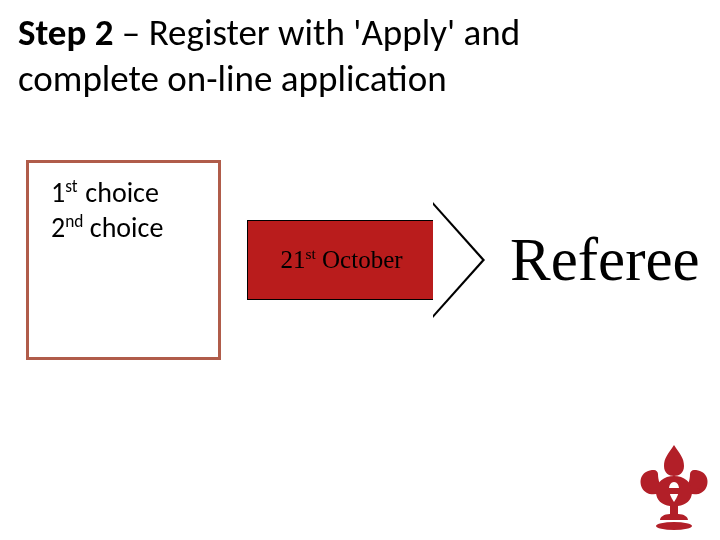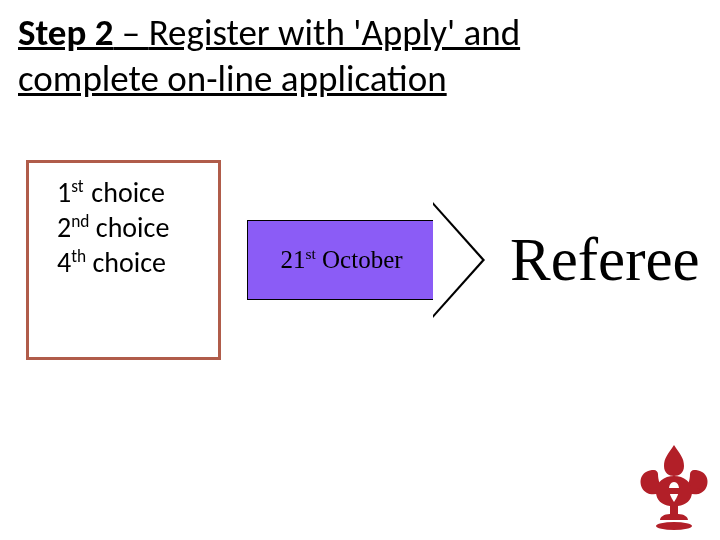--- a/index.html
+++ b/index.html
@@ -12,33 +12,32 @@
     overflow: hidden;
   }
   .title {
     position: absolute;
     left: 18px;
     top: 10px;
     width: 640px;
     font-size: 37px;
     line-height: 1.25;
     color: #000;
-    text-decoration: underline;
     font-weight: 400;
   }
   .title .step { font-weight: 700; }
 
   .choices-box {
     position: absolute;
     left: 26px;
     top: 160px;
     width: 195px;
     height: 200px;
     border: 3px solid #b05c4a;
-    padding: 12px 28px;
+    padding: 12px 22px;
   }
   .choices-box .row {
     font-size: 28px;
     line-height: 1.25;
     color: #000;
     white-space: nowrap;
   }
   .choices-box .ord { display:inline-block; min-width: 28px; }
   .choices-box sup { font-size: 0.62em; vertical-align: super; }
 
@@ -52,21 +51,21 @@
   .arrow-body {
     position: absolute;
     left: 0; top: 0;
     width: 188px; height: 80px;
     border-top: 1.5px solid #000;
     border-bottom: 1.5px solid #000;
     border-left: 1.5px solid #000;
     display: flex;
     align-items: center;
     justify-content: center;
-    background: #8b5cf6;
+    background: #b91c1c;
     z-index: 2;
   }
   .arrow-body .date {
     font-family: "Times New Roman", serif;
     font-size: 25px;
     color: #000;
     white-space: nowrap;
   }
   .arrow-body .date sup { font-size: 0.62em; vertical-align: super; }
   .arrow-head {
@@ -116,24 +115,20 @@
 
 <div class="choices-box">
   <div class="row">
     <span class="ord"><span>1</span><sup>st</sup></span>
     <span>choice</span>
   </div>
   <div class="row">
     <span class="ord"><span>2</span><sup>nd</sup></span>
     <span>choice</span>
   </div>
-  <div class="row">
-    <span class="ord"><span>4</span><sup>th</sup></span>
-    <span>choice</span>
-  </div>
 </div>
 
 <div class="arrow-wrap">
   <div class="arrow-head"></div>
   <div class="arrow-body">
     <span class="date">
       <span>21</span><sup>st</sup><span> October</span>
     </span>
   </div>
   <div class="arrow-head-inner"></div>

